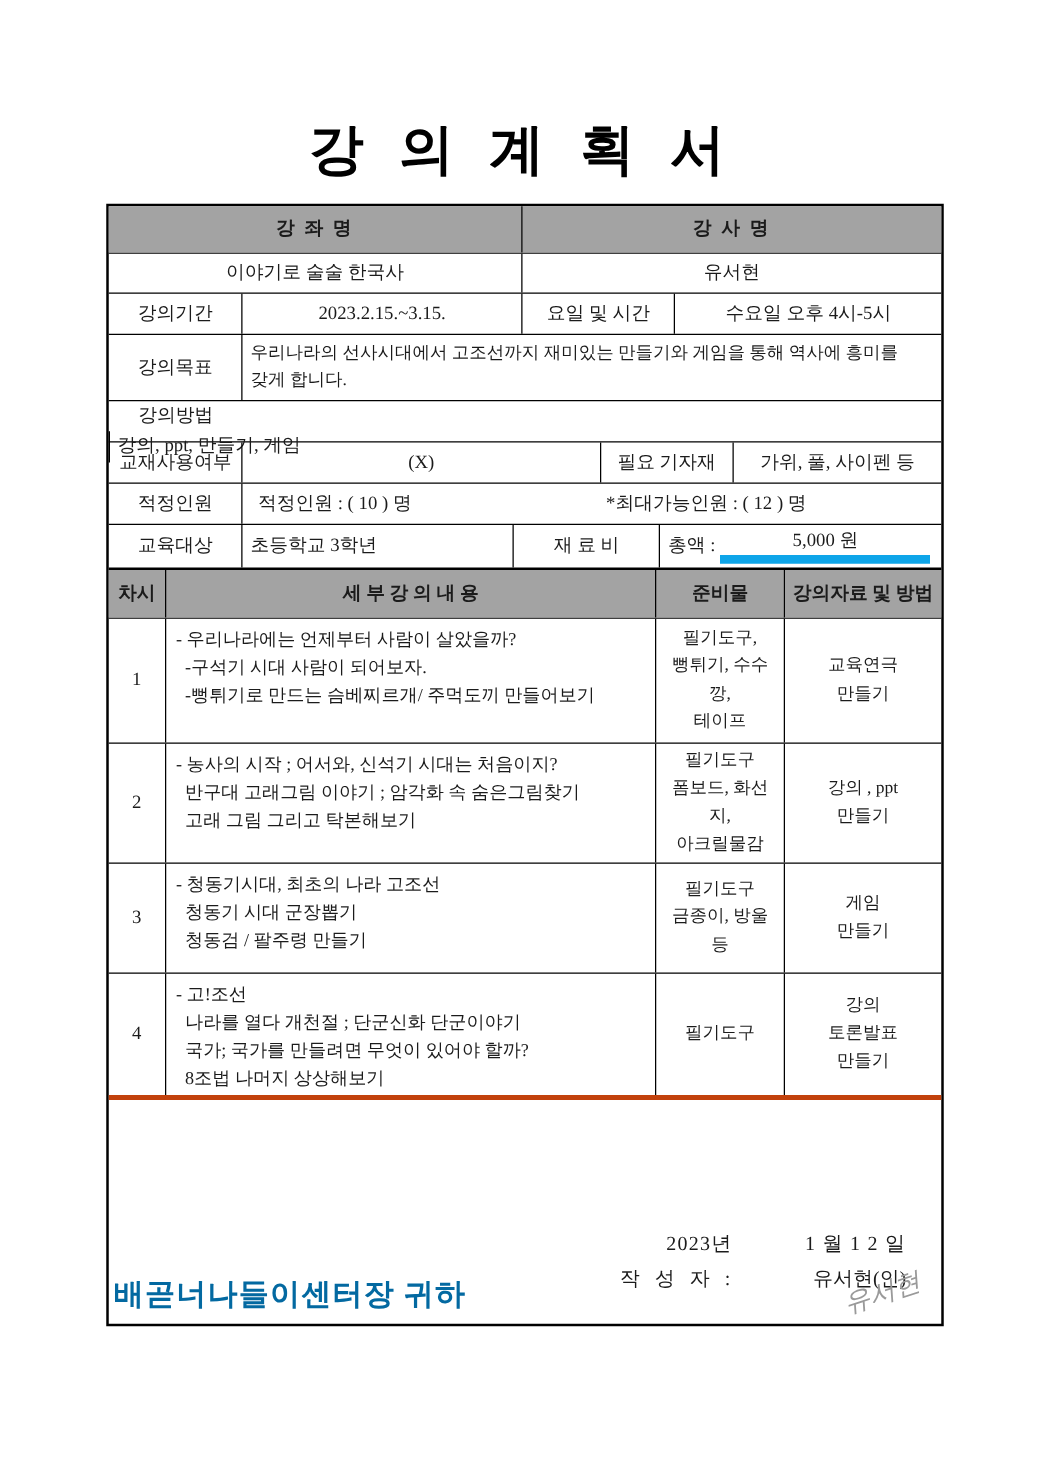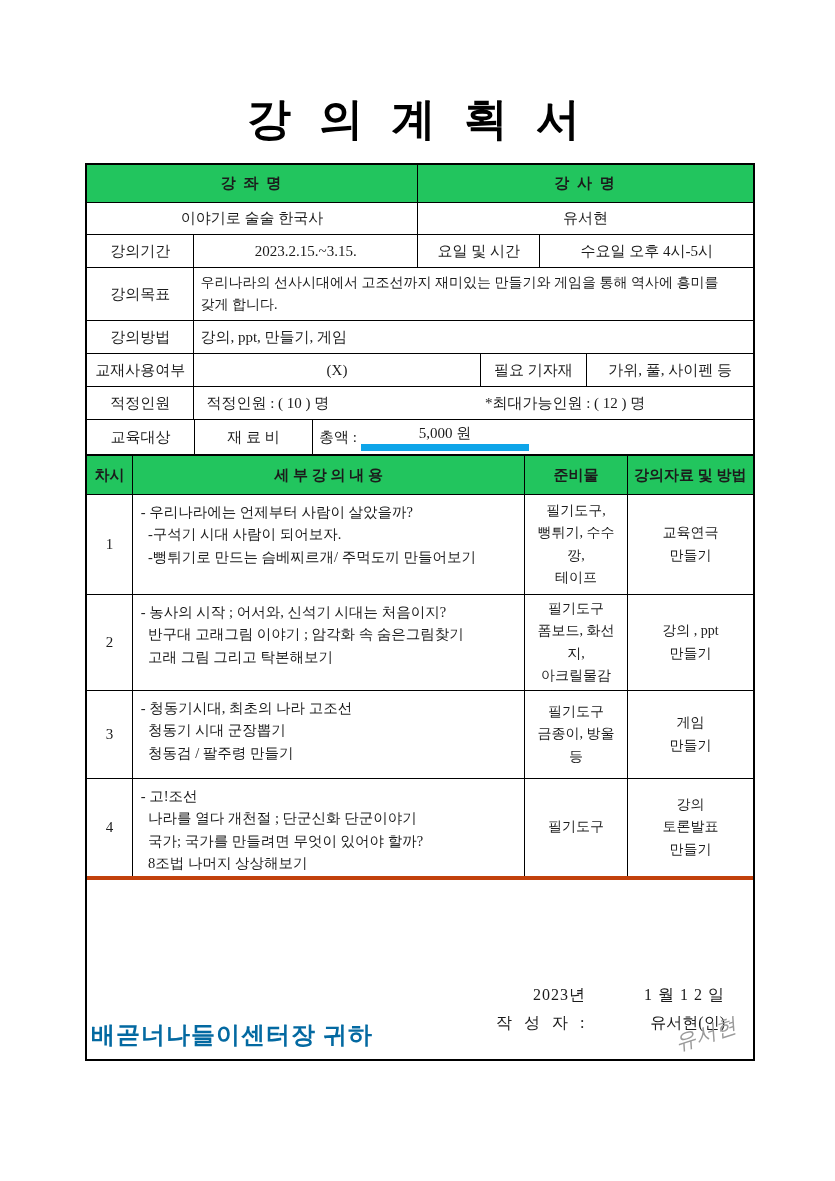--- a/index.html
+++ b/index.html
@@ -22,33 +22,33 @@
   .row:first-child{border-top:none;}
   .row.thick-top{border-top:2px solid #000;}
   .cell{
     box-sizing:border-box;border-left:1px solid #000;
     display:flex;align-items:center;justify-content:center;
     padding:2px 6px;line-height:1.35;
   }
   .cell:first-child{border-left:none;}
   .cell.left{justify-content:flex-start;text-align:left;}
   .cell.col{flex-direction:column;justify-content:center;}
-  .gray{background:#22c55e;}
+  .gray{background:#a3a3a3;}
   .bold{font-weight:bold;}
   .hdr{font-weight:bold;letter-spacing:2px;}
   
   .w-half1{width:332px;} .w-half2{width:338px;}
   .w-lab{width:107px;}
   .w-r3b{width:225px;} .w-r3c{width:123px;} .w-r3d{width:215px;}
   .w-rest{width:563px;}
   .w-r6b{width:288px;} .w-r6c{width:107px;} .w-r6d{width:168px;}
   .w-r8b{width:218px;} .w-r8c{width:118px;} .w-r8d{width:227px;}
   .w-no{width:45px;} .w-cont{width:395px;} .w-sup{width:103px;} .w-met{width:127px;}
   .h-r1{height:37px;} .h-r2{height:32px;} .h-r3{height:33px;}
-  .h-r4{height:53px;} .h-r5{height:33px;} .h-r6{height:33px;}
+  .h-r4{height:53px;} .h-r5{height:33px;flex-direction:column;} .h-r6{height:33px;}
   .h-r7{height:33px;} .h-r8{height:35px;} .h-r9{height:40px;}
   .h-s1{height:100px;} .h-s2{height:96px;} .h-s3{height:88px;} .h-s4{height:98px;}
   .h-bot{height:183px;}
   .goal-text{font-size:14px;line-height:1.6;word-break:keep-all;}
   .content-cell{align-items:flex-start;padding:6px 8px;}
   .content-lines{width:100%;}
   .content-lines div{white-space:pre-wrap;font-size:14.5px;line-height:1.55;}
   .sup-lines div, .met-lines div{text-align:center;font-size:14px;line-height:1.6;}
   .capacity-cell{position:relative;}
   .capacity-a{position:absolute;left:12px;top:50%;transform:translateY(-50%);}
@@ -115,20 +115,21 @@
     <div class="row h-r7">
       <div class="cell w-lab">적정인원</div>
       <div class="cell left w-rest capacity-cell">
         <span class="capacity-a">적정인원 : ( 10 ) 명</span>
         <span class="capacity-b">*최대가능인원 :    ( 12 ) 명</span>
       </div>
     </div>
 
     <div class="row h-r8">
       <div class="cell w-lab">교육대상</div>
+      <div class="cell left w-r8b">초등학교 3학년</div>
       <div class="cell w-r8c">재 료 비</div>
       <div class="cell total-cell w-r8d">
         <span>총액 :</span>
         <span class="total-line">5,000 원</span>
       </div>
     </div>
 
     <div class="row h-r9 thick-top">
       <div class="cell gray bold w-no">차시</div>
       <div class="cell gray bold w-cont">세 부 강 의 내 용</div>

